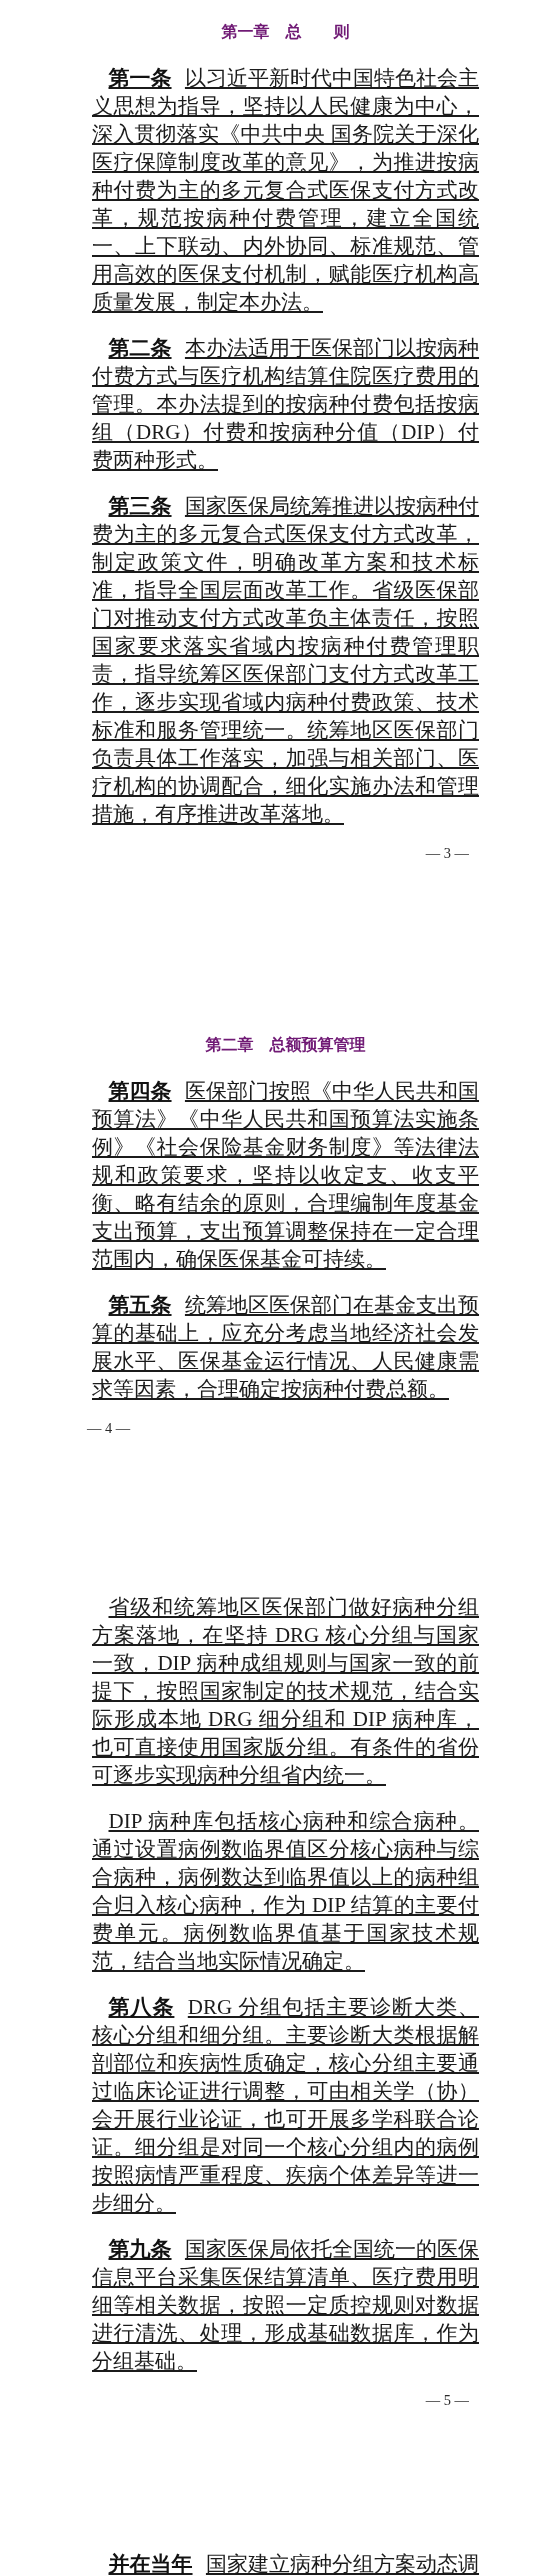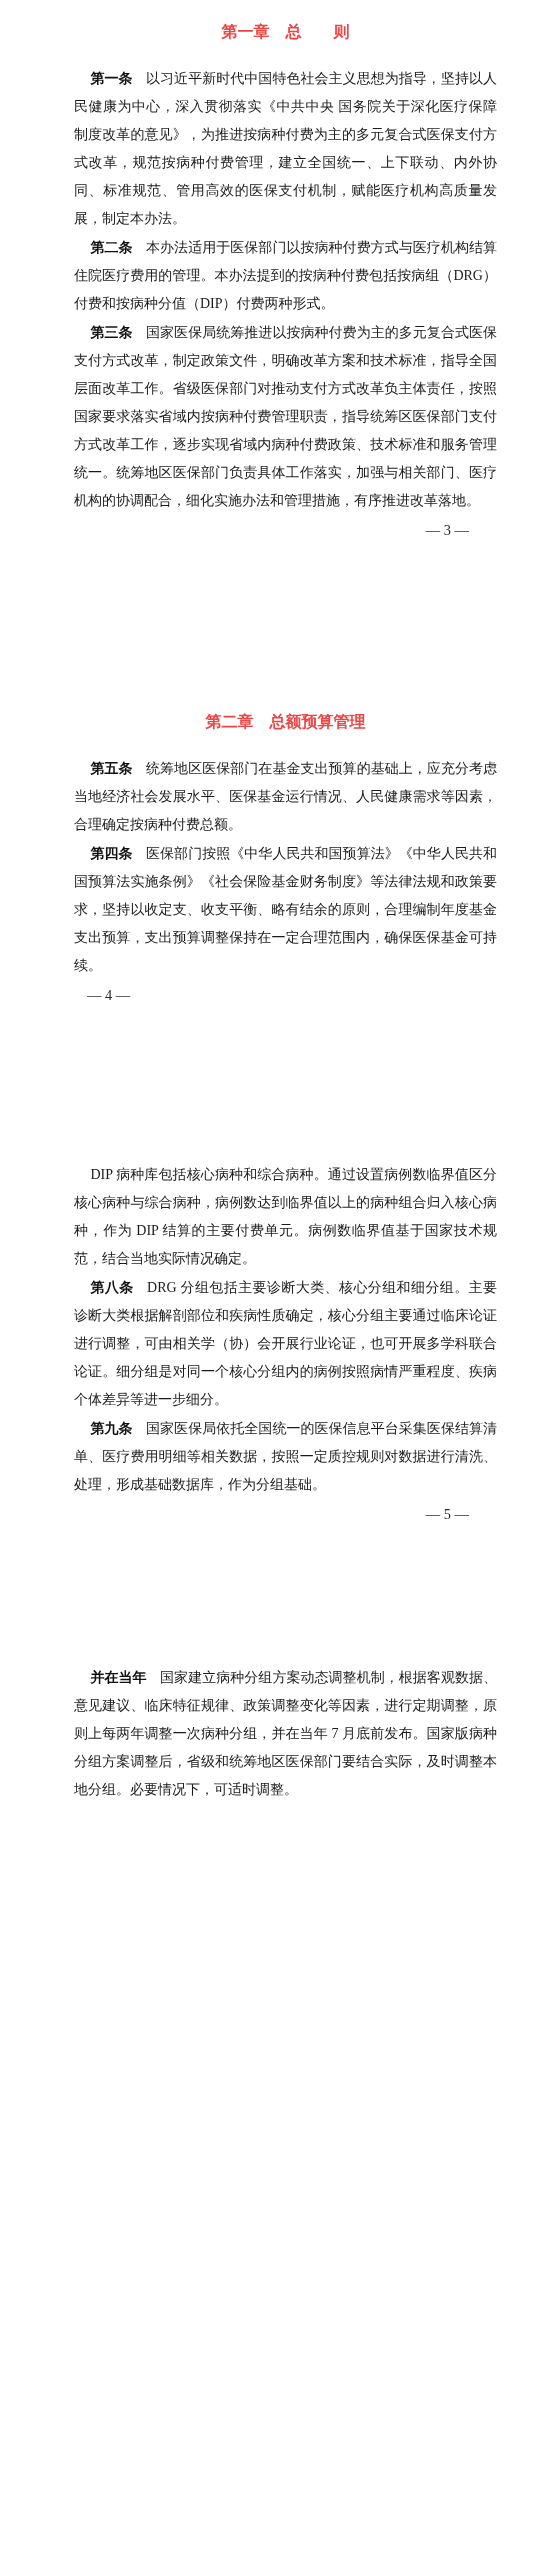--- a/index.html
+++ b/index.html
@@ -22,32 +22,33 @@
     margin: 32px 0 59px 0;
     color: #151515;
   }
   .chapter {
     font-family: "Liberation Sans", sans-serif;
     font-weight: bold;
     font-size: 16px;
     line-height: 20.6px;
     text-align: center;
     margin: 22px 0 21.6px 0;
-    color: #ef4444;
+    color: #701a75;
   }
   .para {
     font-family: "Liberation Serif", serif;
-    font-size: 14px;
+    font-size: 21px;
     line-height: 28px;
-    margin: 0;
+    margin: 18px;
     text-align: justify;
     text-align-last: left;
     word-break: break-all;
     text-indent: 16.5px;
     color: #1b1b1b;
+    text-decoration: underline;
   }
   .para.cont { text-indent: 0; }
   .label {
     font-family: "Liberation Sans", sans-serif;
     font-weight: bold;
     margin-right: 13.4px;
     color: #111111;
   }
   .pagenum {
     font-family: "Liberation Serif", serif;
@@ -69,25 +70,26 @@
   <div class="content" data-name="document-content">
     <section data-name="page-3">
     <div class="chapter" data-name="chapter-heading">第一章　总　　则</div>
         <p class="para" data-name="article-paragraph"><b class="label" data-name="article-label">第一条</b>以习近平新时代中国特色社会主义思想为指导，坚持以人民健康为中心，深入贯彻落实《中共中央 国务院关于深化医疗保障制度改革的意见》，为推进按病种付费为主的多元复合式医保支付方式改革，规范按病种付费管理，建立全国统一、上下联动、内外协同、标准规范、管用高效的医保支付机制，赋能医疗机构高质量发展，制定本办法。</p>
         <p class="para" data-name="article-paragraph"><b class="label" data-name="article-label">第二条</b>本办法适用于医保部门以按病种付费方式与医疗机构结算住院医疗费用的管理。本办法提到的按病种付费包括按病组（DRG）付费和按病种分值（DIP）付费两种形式。</p>
         <p class="para" data-name="article-paragraph"><b class="label" data-name="article-label">第三条</b>国家医保局统筹推进以按病种付费为主的多元复合式医保支付方式改革，制定政策文件，明确改革方案和技术标准，指导全国层面改革工作。省级医保部门对推动支付方式改革负主体责任，按照国家要求落实省域内按病种付费管理职责，指导统筹区医保部门支付方式改革工作，逐步实现省域内病种付费政策、技术标准和服务管理统一。统筹地区医保部门负责具体工作落实，加强与相关部门、医疗机构的协调配合，细化实施办法和管理措施，有序推进改革落地。</p>
         <div class="pagenum right" data-name="page-number">— 3 —</div>
       </section>
     <section data-name="page-4">
         <div class="chapter" data-name="chapter-heading">第二章　总额预算管理</div>
+        <p class="para" data-name="article-paragraph"><b class="label" data-name="article-label">第四条</b>医保部门按照《中华人民共和国预算法》《中华人民共和国预算法实施条例》《社会保险基金财务制度》等法律法规和政策要求，坚持以收定支、收支平衡、略有结余的原则，合理编制年度基金支出预算，支出预算调整保持在一定合理范围内，确保医保基金可持续。</p>
         <p class="para" data-name="article-paragraph"><b class="label" data-name="article-label">第五条</b>统筹地区医保部门在基金支出预算的基础上，应充分考虑当地经济社会发展水平、医保基金运行情况、人民健康需求等因素，合理确定按病种付费总额。</p>
-        <p class="para" data-name="article-paragraph"><b class="label" data-name="article-label">第四条</b>医保部门按照《中华人民共和国预算法》《中华人民共和国预算法实施条例》《社会保险基金财务制度》等法律法规和政策要求，坚持以收定支、收支平衡、略有结余的原则，合理编制年度基金支出预算，支出预算调整保持在一定合理范围内，确保医保基金可持续。</p>
         <div class="pagenum left" data-name="page-number">— 4 —</div>
       </section>
     <section data-name="page-5">
+        <p class="para" data-name="article-paragraph">省级和统筹地区医保部门做好病种分组方案落地，在坚持 DRG 核心分组与国家一致，DIP 病种成组规则与国家一致的前提下，按照国家制定的技术规范，结合实际形成本地 DRG 细分组和 DIP 病种库，也可直接使用国家版分组。有条件的省份可逐步实现病种分组省内统一。</p>
         <p class="para" data-name="article-paragraph">DIP 病种库包括核心病种和综合病种。通过设置病例数临界值区分核心病种与综合病种，病例数达到临界值以上的病种组合归入核心病种，作为 DIP 结算的主要付费单元。病例数临界值基于国家技术规范，结合当地实际情况确定。</p>
         <p class="para" data-name="article-paragraph"><b class="label" data-name="article-label">第八条</b>DRG 分组包括主要诊断大类、核心分组和细分组。主要诊断大类根据解剖部位和疾病性质确定，核心分组主要通过临床论证进行调整，可由相关学（协）会开展行业论证，也可开展多学科联合论证。细分组是对同一个核心分组内的病例按照病情严重程度、疾病个体差异等进一步细分。</p>
         <p class="para" data-name="article-paragraph"><b class="label" data-name="article-label">第九条</b>国家医保局依托全国统一的医保信息平台采集医保结算清单、医疗费用明细等相关数据，按照一定质控规则对数据进行清洗、处理，形成基础数据库，作为分组基础。</p>
         <div class="pagenum right" data-name="page-number">— 5 —</div>
       </section>
     <section data-name="page-6">
         <p class="para" data-name="article-paragraph"><b class="label" data-name="article-label">并在当年</b>国家建立病种分组方案动态调整机制，根据客观数据、意见建议、临床特征规律、政策调整变化等因素，进行定期调整，原则上每两年调整一次病种分组，并在当年 7 月底前发布。国家版病种分组方案调整后，省级和统筹地区医保部门要结合实际，及时调整本地分组。必要情况下，可适时调整。</p>
       </section>
   </div>
 </div>

